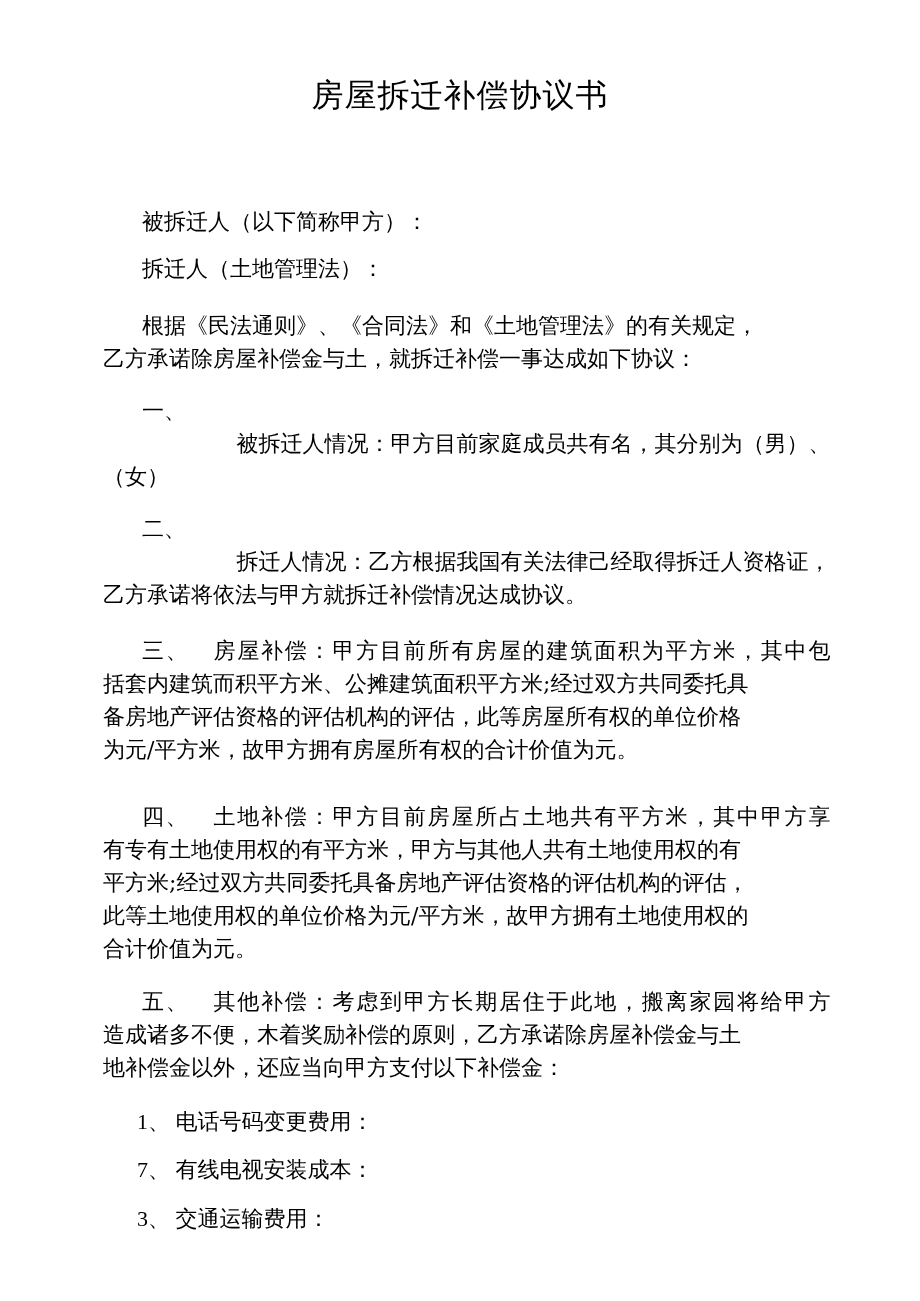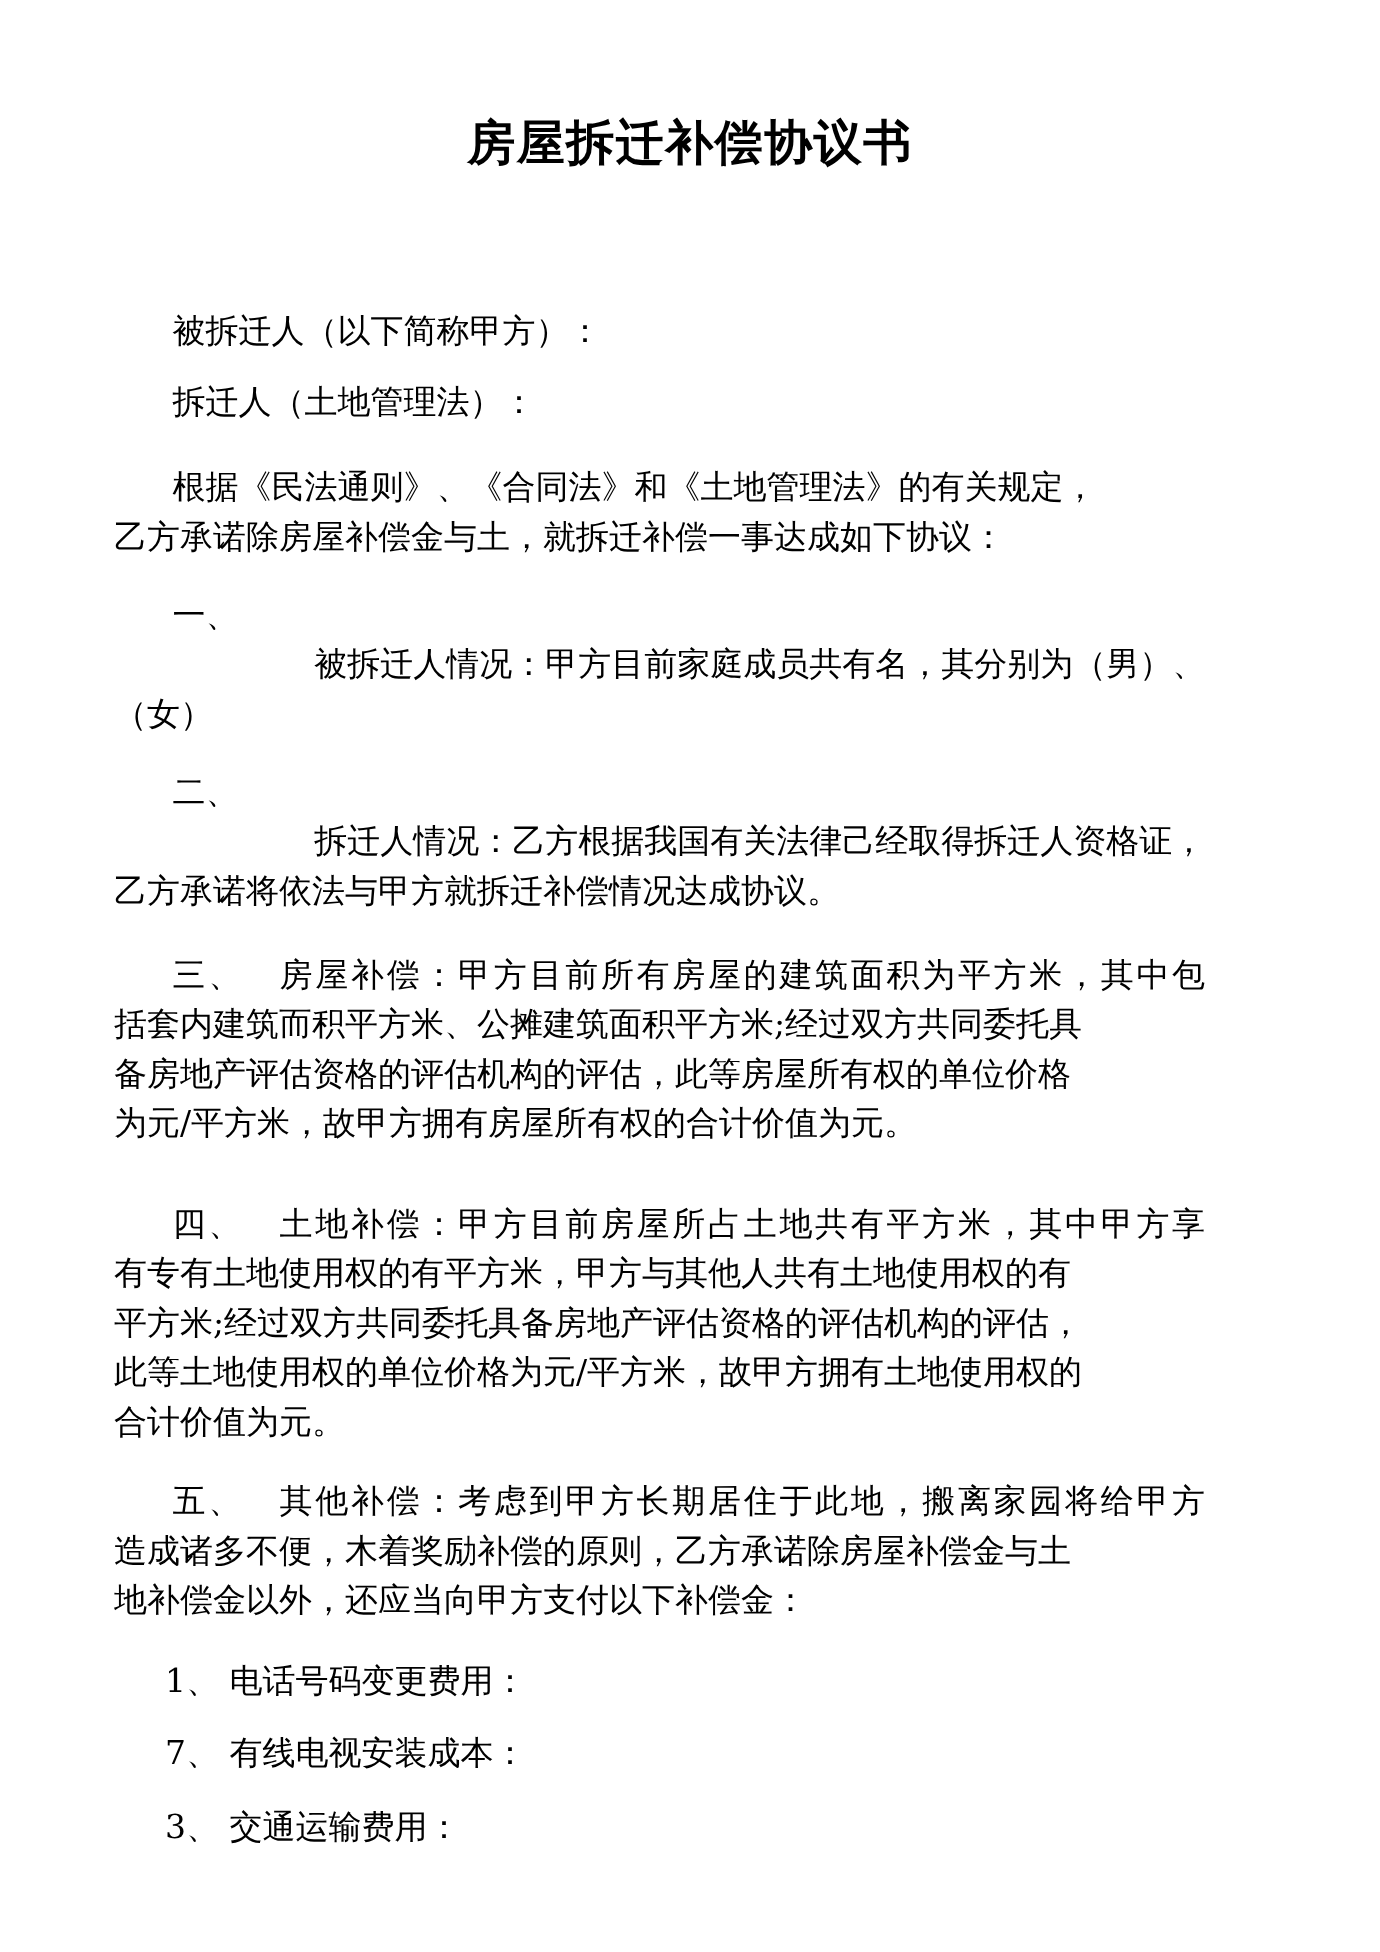--- a/index.html
+++ b/index.html
@@ -8,37 +8,37 @@
     width:920px;height:1301px;
     background:#ffffff;
     color:#000000;
     font-family:"DejaVu Serif","Liberation Serif",serif;
     overflow:hidden;
   }
   .title{
     margin:73px 0 0 0;
     font-size:32px;
     line-height:44px;
-    font-weight:bold;
+    font-weight:normal;
     text-align:center;
     letter-spacing:1px;
   }
   .content{
-    padding-left:76px;
+    padding-left:103px;
     width:780px;
   }
   .line{
     font-size:22px;
     line-height:33px;
     white-space:pre;
   }
   .ind-none{padding-left:0;}
   .ind-first{padding-left:39px;}
   .ind-deep{padding-left:81px;text-align:center;}
-  .ind-list{padding-left:34px;}
+  .ind-list{padding-left:34px;font-family:Liberation Serif, serif;}
   .stretch{letter-spacing:1.8px;}
 </style>
 </head>
 <body>
 
 <div class="page">
 
   <h1 class="title">房屋拆迁补偿协议书</h1>
 
   <div class="content">

